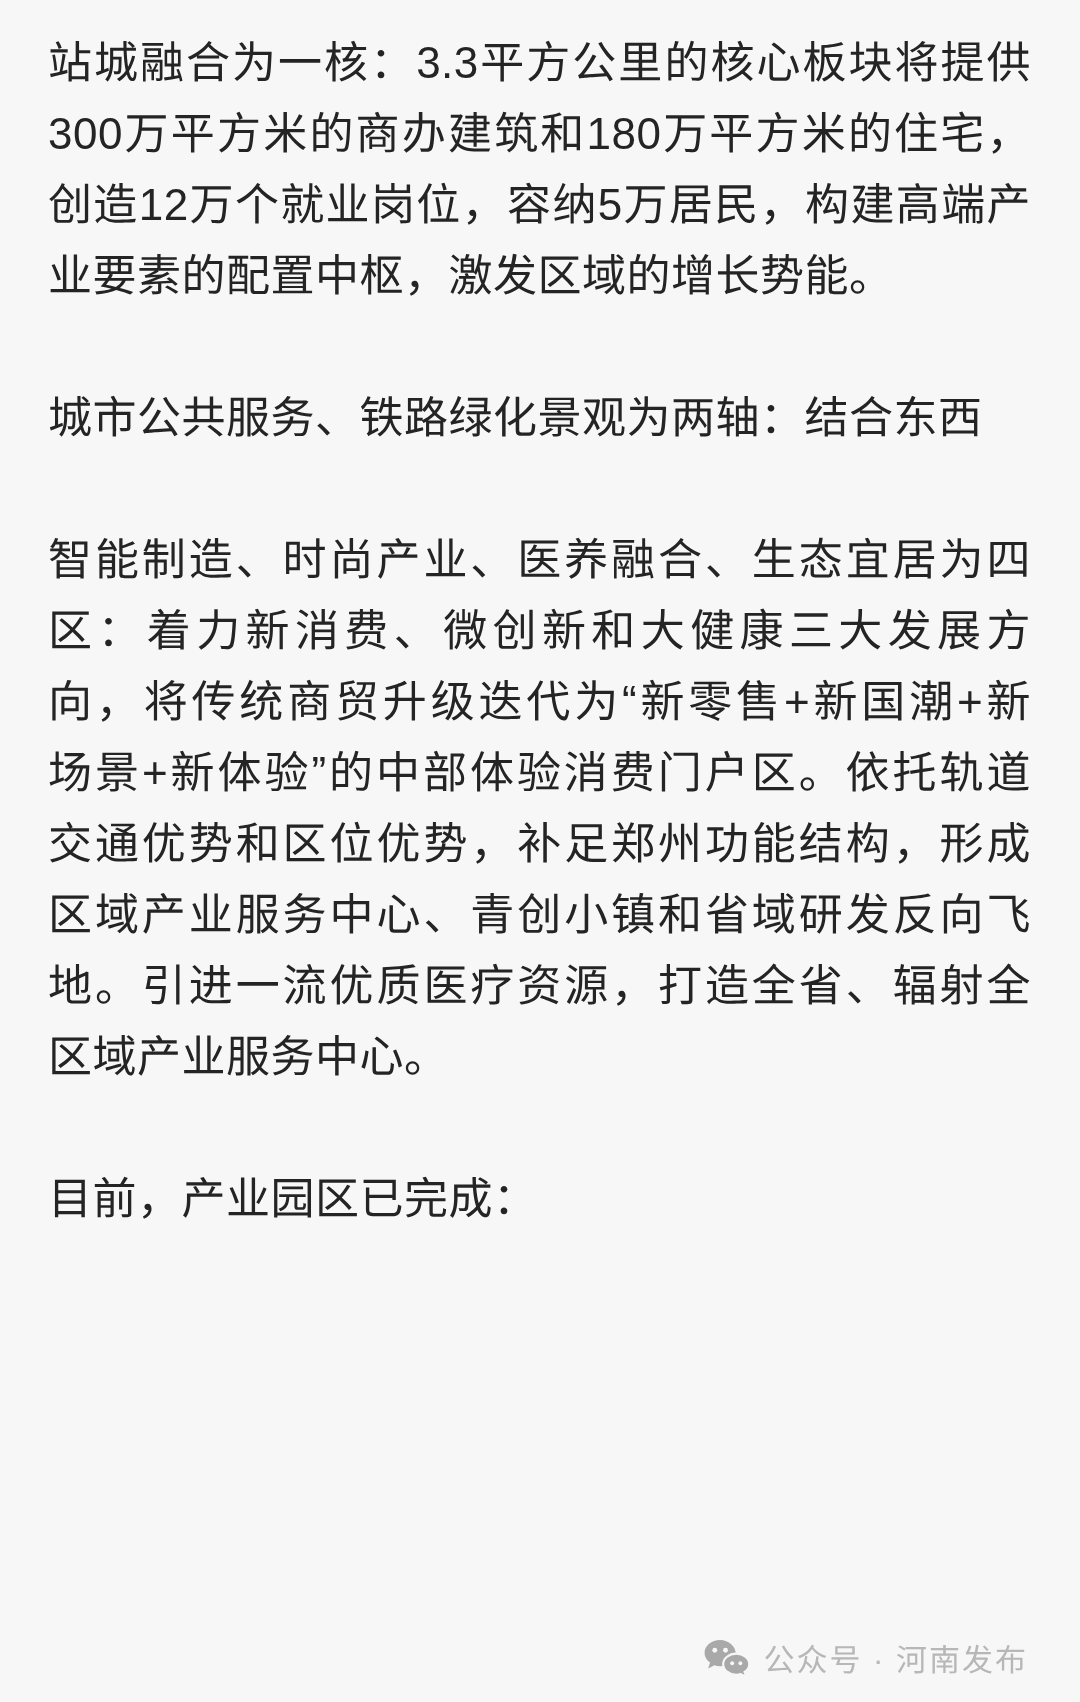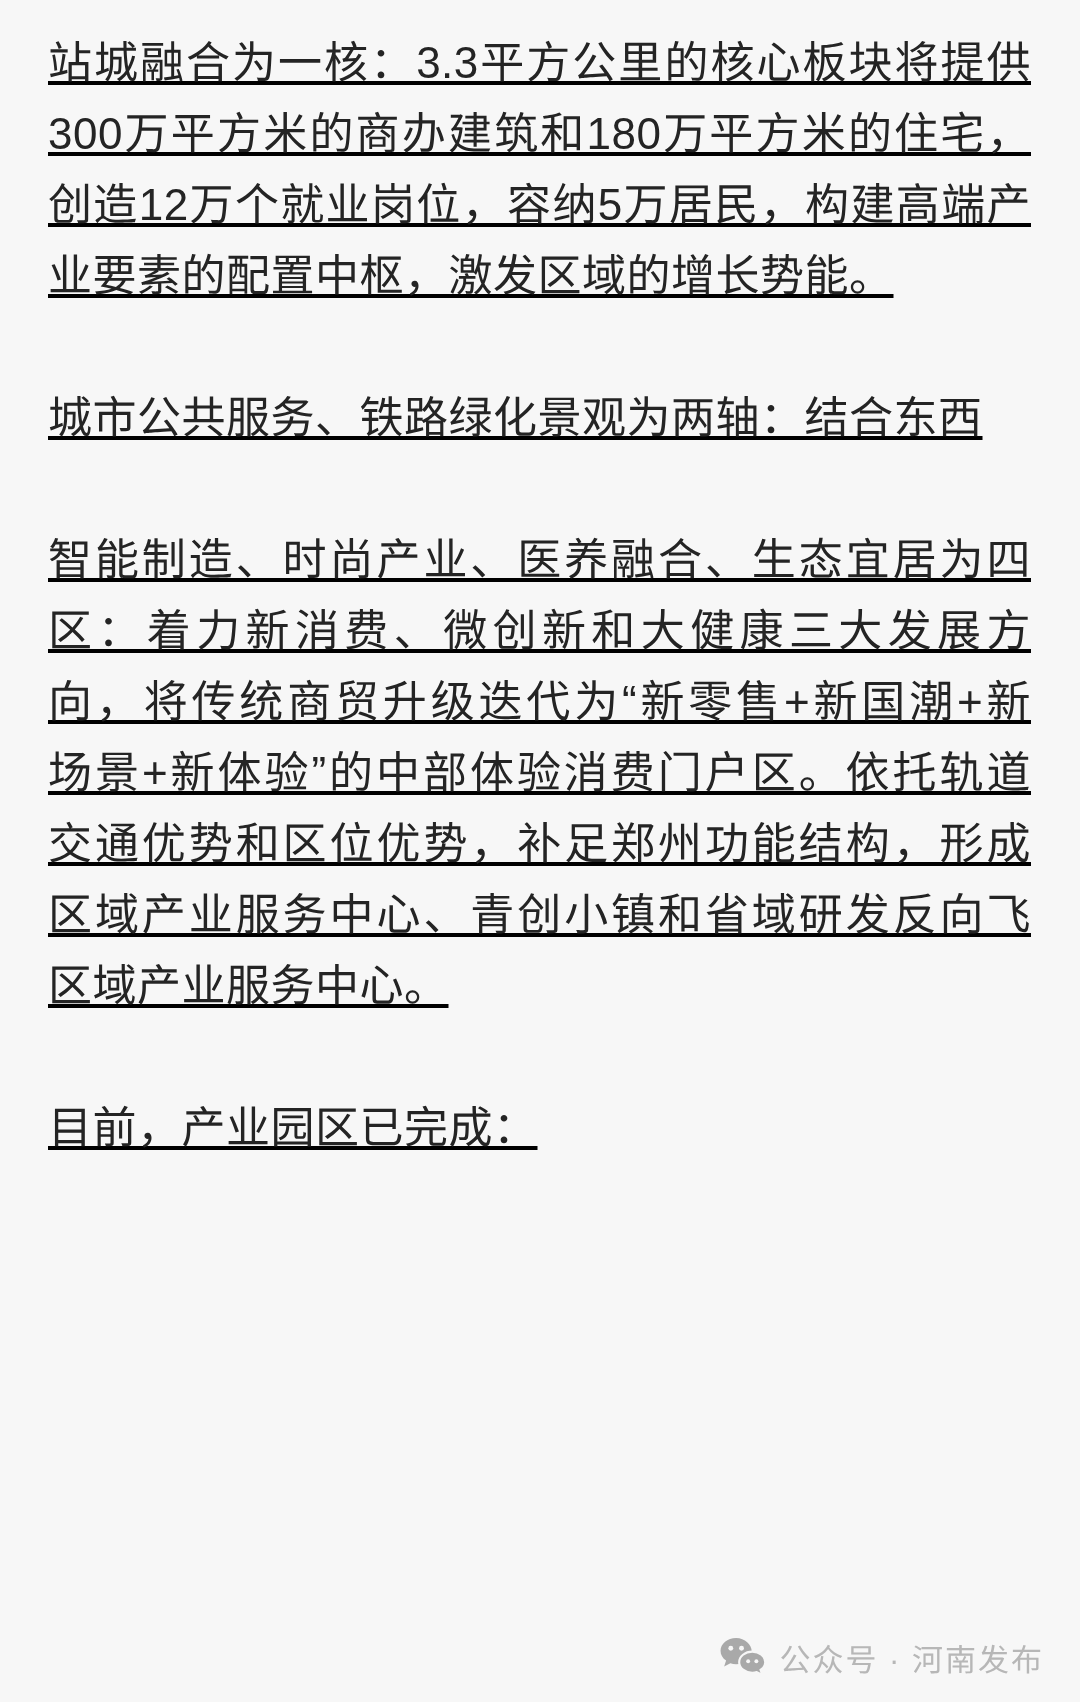--- a/index.html
+++ b/index.html
@@ -12,43 +12,42 @@
     background: #f7f7f7;
     overflow: hidden;
     position: relative;
     font-family: "Liberation Sans", "DejaVu Sans", sans-serif;
   }
   .content {
     padding: 27px 48px 0 48px;
   }
   .para {
     margin: 0 1px 71px 0;
-    text-decoration: underline;
   }
   .line {
     font-size: 44px;
     line-height: 71px;
     height: 71px;
     overflow: hidden;
     color: #242424;
     text-align: justify;
     text-align-last: justify;
     letter-spacing: 0.5px;
     white-space: normal;
   }
   .para .line:last-child {
     text-align-last: left;
   }
   .watermark {
     position: absolute;
     top: 1634px;
-    right: 36px;
+    right: 52px;
     height: 46px;
     display: flex;
-    align-items: center;
+    align-items: flex-end;
     gap: 13px;
   }
   .wm-icon {
     display: inline-block;
     width: 47px;
     height: 41px;
   }
   .wm-icon svg {
     display: block;
     width: 47px;
@@ -77,20 +76,21 @@
     <div class="line">城市公共服务、铁路绿化景观为两轴：结合东西</div>
   </div>
 
   <div class="para">
     <div class="line">智能制造、时尚产业、医养融合、生态宜居为四</div>
     <div class="line">区：着力新消费、微创新和大健康三大发展方</div>
     <div class="line">向，将传统商贸升级迭代为“新零售+新国潮+新</div>
     <div class="line">场景+新体验”的中部体验消费门户区。依托轨道</div>
     <div class="line">交通优势和区位优势，补足郑州功能结构，形成</div>
     <div class="line">区域产业服务中心、青创小镇和省域研发反向飞</div>
+    <div class="line">地。引进一流优质医疗资源，打造全省、辐射全</div>
     <div class="line">区域产业服务中心。</div>
   </div>
 
   <div class="para">
     <div class="line">目前，产业园区已完成：</div>
   </div>
 
   <div class="para">
   </div>
 

